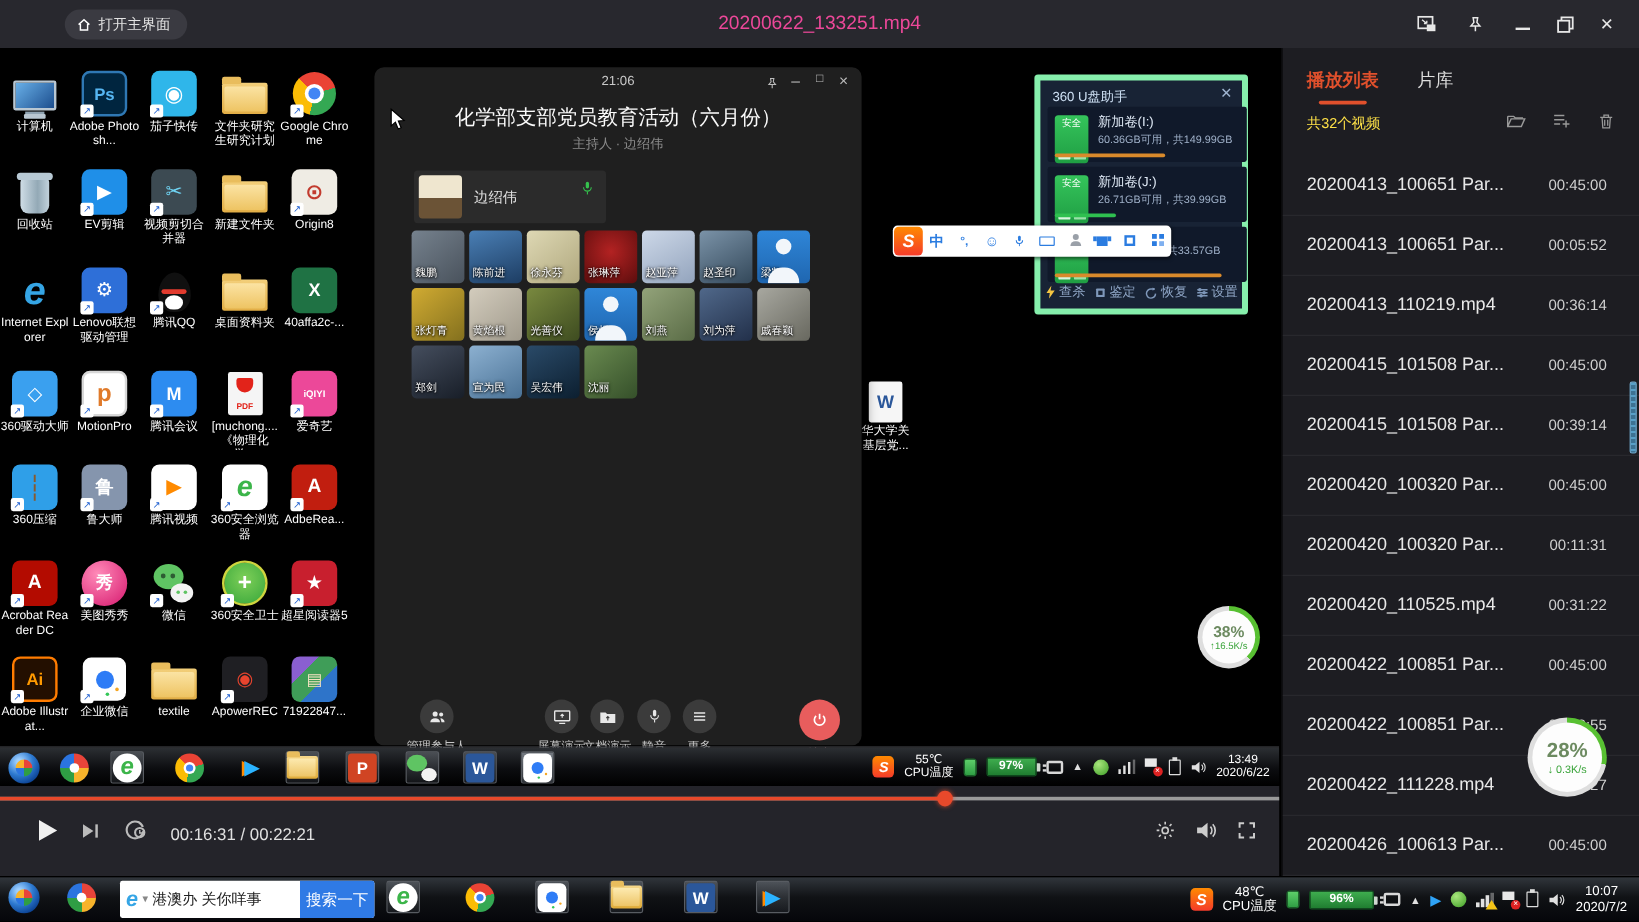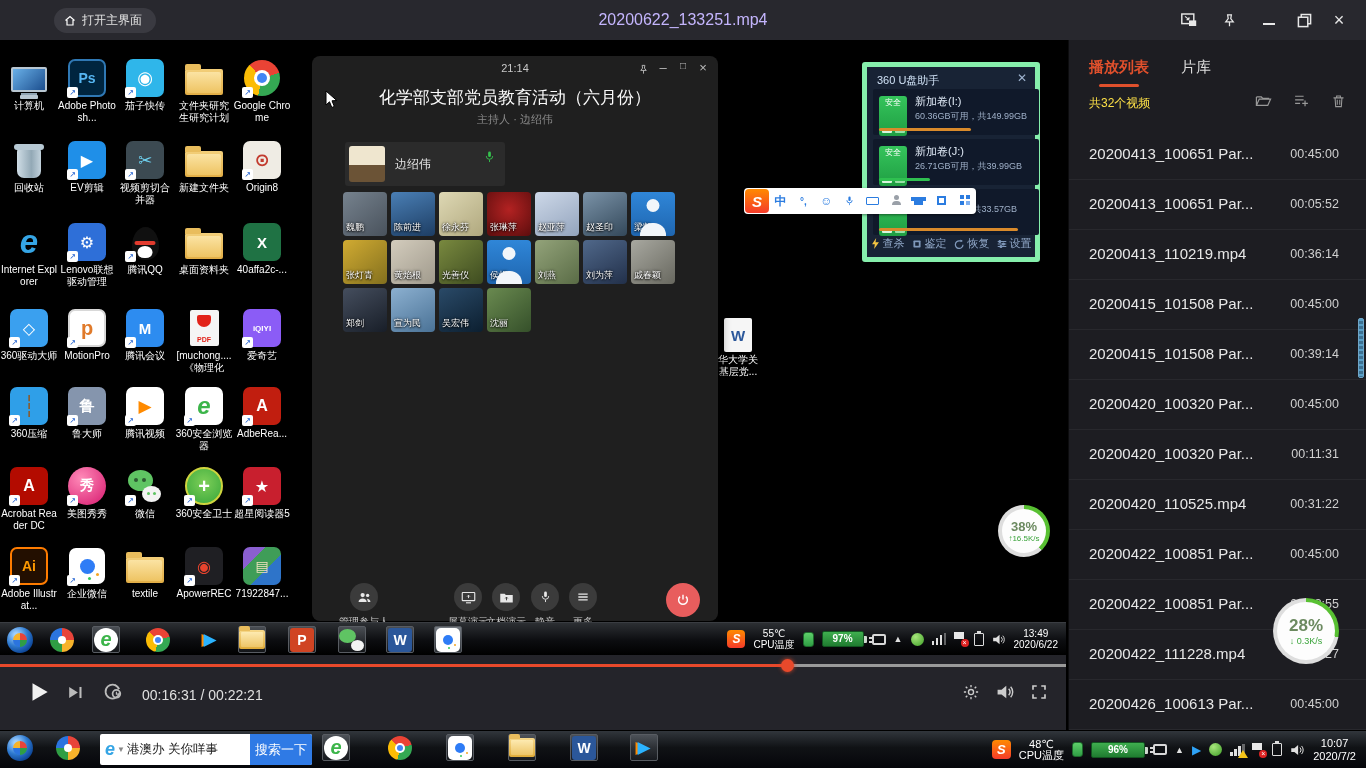--- a/index.html
+++ b/index.html
@@ -6,21 +6,21 @@
   #stage{position:relative;width:1366px;height:768px;overflow:hidden;background:#000;
          font-family:"Liberation Sans","DejaVu Sans",sans-serif;color:#ddd;}
   #stage *{box-sizing:border-box;}
   .abs{position:absolute;}
 
   
   #topbar{position:absolute;left:0;top:0;width:1366px;height:40px;background:#28282e;}
   #home-pill{position:absolute;left:54px;top:8px;height:25px;padding:0 14px 0 10px;border-radius:13px;
              background:#3a3a41;display:flex;align-items:center;gap:6px;font-size:12px;color:#e3e3e3;cursor:default;}
   #top-title{position:absolute;left:0;right:0;top:0;height:40px;display:flex;align-items:center;justify-content:center;
-             font-size:16px;color:#c4b5fd;pointer-events:none;}
+             font-size:16px;color:#ec4899;pointer-events:none;}
   .top-ico{position:absolute;top:9px;width:22px;height:22px;display:flex;align-items:center;justify-content:center;color:#e8e8e8;}
 
   
   #video-area{position:absolute;left:0;top:40px;width:1066px;height:615px;background:#000;overflow:hidden;}
 
   
   .dcell{position:absolute;width:58px;text-align:center;}
   .dico{height:40px;display:flex;align-items:center;justify-content:center;position:relative;margin:0 auto;width:44px;}
   .dtile{display:flex;align-items:center;justify-content:center;width:38px;height:38px;border-radius:7px;}
   .dlabel{margin-top:2px;font-size:10px;line-height:12px;color:#fff;text-shadow:0 1px 2px #000,0 0 3px #000;
@@ -372,21 +372,21 @@
           <div class="dlabel">腾讯会议</div>
         </div>
         <div class="dcell" style="left: 175px; top: 268px;">
           <div class="dico">
             <div class="dk-pdf">PDF</div>
           </div>
           <div class="dlabel">[muchong....《物理化学...</div>
         </div>
         <div class="dcell" style="left: 233px; top: 268px;">
           <div class="dico">
-            <div class="dtile" style="background: #8b5cf6;">
+            <div class="dtile" style="background: #ec4899;">
               <div style="color: rgb(255, 255, 255); font-size: 8px; font-weight: bold;">iQIYI</div>
             </div>
             <div class="sc">↗</div>
           </div>
           <div class="dlabel">爱奇艺</div>
         </div>
         <div class="dcell" style="left: 0px; top: 346px;">
           <div class="dico">
             <div class="dtile" style="background: rgb(47, 159, 232);">
               <div style="color: rgb(138, 90, 43); font-size: 20px; font-weight: bold;">┆</div>
@@ -519,21 +519,21 @@
           <div class="dlabel">71922847...</div>
         </div>
       </div>
 
     <div id="doc-icon" class="abs" style="left:712px;top:278px;width:52px;text-align:center">
       <div class="page">W</div>
       <div class="dlabel"><span>华大学关</span><br><span>基层党...</span></div>
     </div>
 
     <div id="meeting">
-      <div id="mt-clock">21:14</div>
+      <div id="mt-clock">21:06</div>
       <div class="mt-winctl" style="right:66px">
         <svg width="11" height="11" viewBox="0 0 24 24" fill="none" stroke="#bbb" stroke-width="2" style="margin:4px auto 0">
             <path d="M9 3h6l-1 6 4 5H6l4-5zM12 14v7"></path>
           </svg>
       </div>
       <div class="mt-winctl" style="right:46px">–</div>
       <div class="mt-winctl" style="right:26px;font-size:10px">□</div>
       <div class="mt-winctl" style="right:6px">×</div>
       <div id="mt-sub">主持人 · 边绍伟</div>
       <div id="mt-title">化学部支部党员教育活动（六月份）</div>

